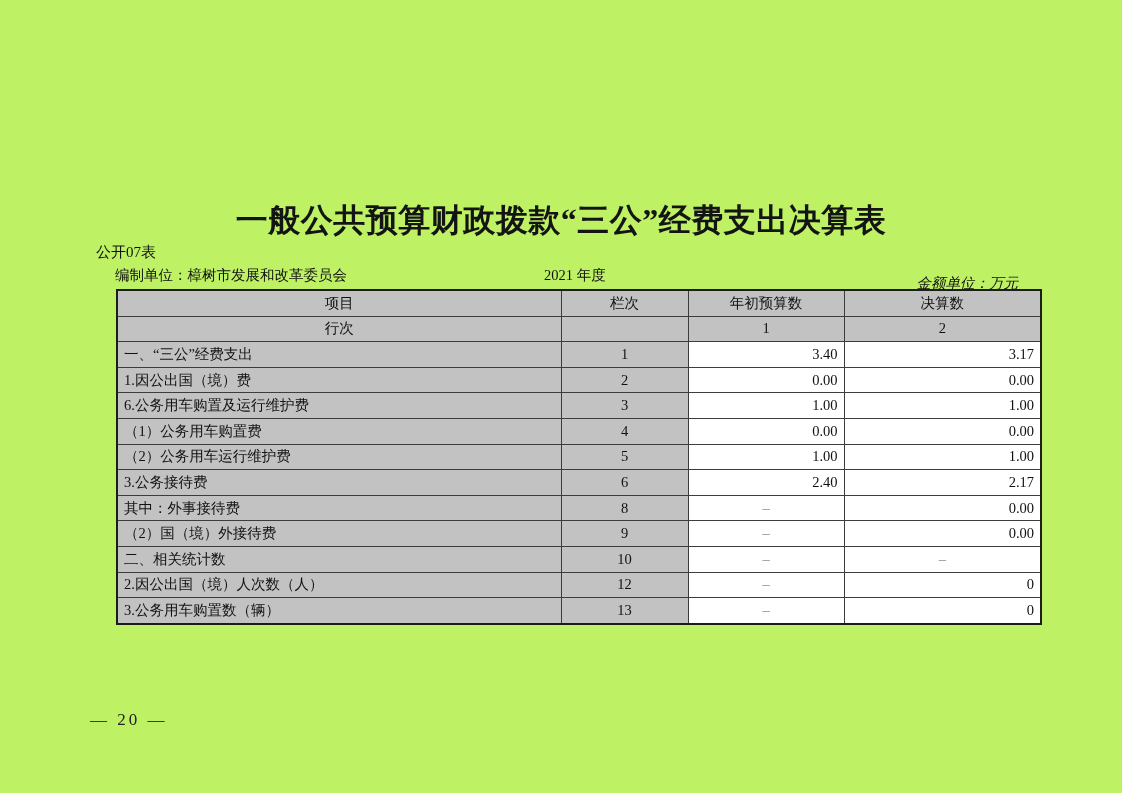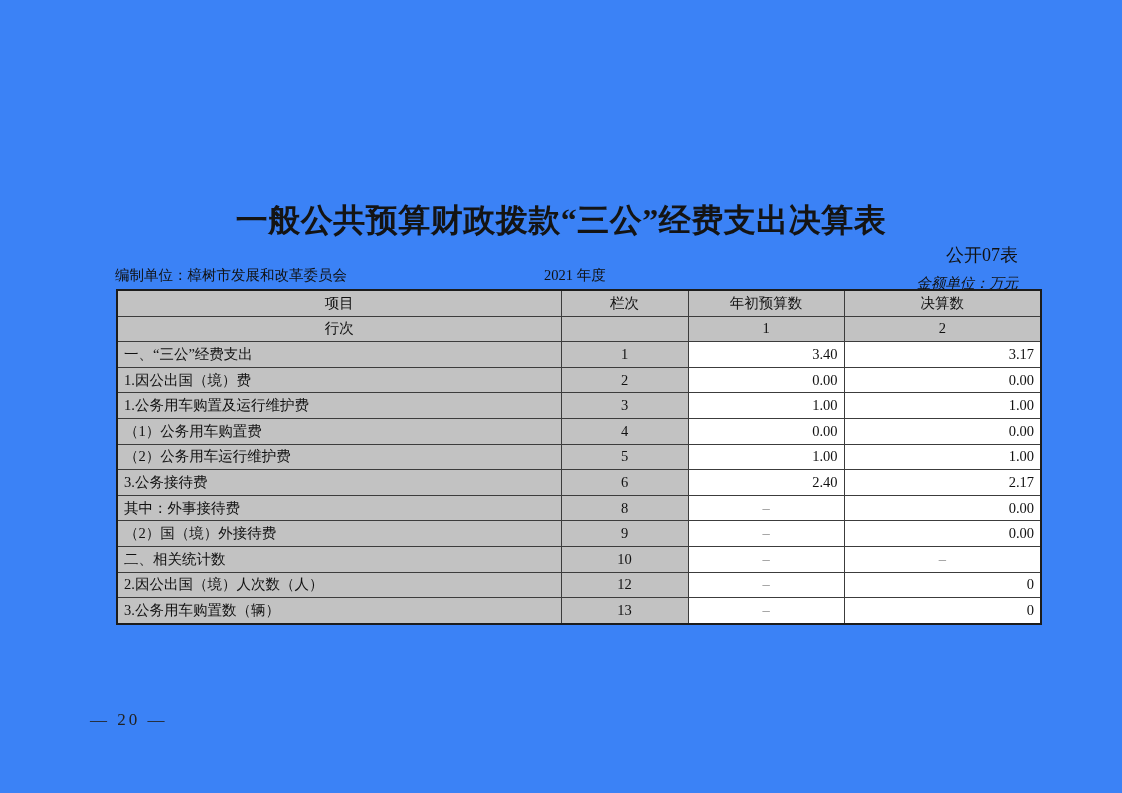--- a/index.html
+++ b/index.html
@@ -5,37 +5,37 @@
   html, body { margin: 0; padding: 0; }
   body {
     width: 1122px; height: 793px;
     background: #ffffff;
     font-family: "Liberation Serif", "DejaVu Serif", serif;
     color: #111111;
   }
   .page {
     position: relative;
     width: 1122px; height: 793px;
-    background: #3b82f6;
+    background: #bef264;
     overflow: hidden;
   }
   .doc-title {
     position: absolute;
     top: 199px; left: 0; width: 100%;
     text-align: center;
     font-size: 32px;
     font-weight: 700;
     letter-spacing: 0.5px;
     color: #141414;
   }
   .table-code {
     position: absolute;
     top: 243px; left: 96px; width: 922px;
-    text-align: right;
-    font-size: 18px;
+    text-align: left;
+    font-size: 15px;
   }
   .meta-row {
     position: absolute;
     top: 266px; left: 96px; width: 924px; height: 20px;
     font-size: 14.5px;
   }
   .meta-prepared { position: absolute; left: 19px; top: 0; }
   .meta-year     { position: absolute; left: 448px; top: 0; }
   .meta-unit     { position: absolute; right: 2px; top: 8px; font-style: italic; }
 
@@ -118,21 +118,21 @@
           <td class="num">3.40</td>
           <td class="num">3.17</td>
         </tr>
         <tr>
           <td class="grey indent-1">1.因公出国（境）费</td>
           <td class="grey center">2</td>
           <td class="num">0.00</td>
           <td class="num">0.00</td>
         </tr>
         <tr>
-          <td class="grey indent-1">1.公务用车购置及运行维护费</td>
+          <td class="grey indent-1">6.公务用车购置及运行维护费</td>
           <td class="grey center">3</td>
           <td class="num">1.00</td>
           <td class="num">1.00</td>
         </tr>
         <tr>
           <td class="grey indent-2">（1）公务用车购置费</td>
           <td class="grey center">4</td>
           <td class="num">0.00</td>
           <td class="num">0.00</td>
         </tr>

